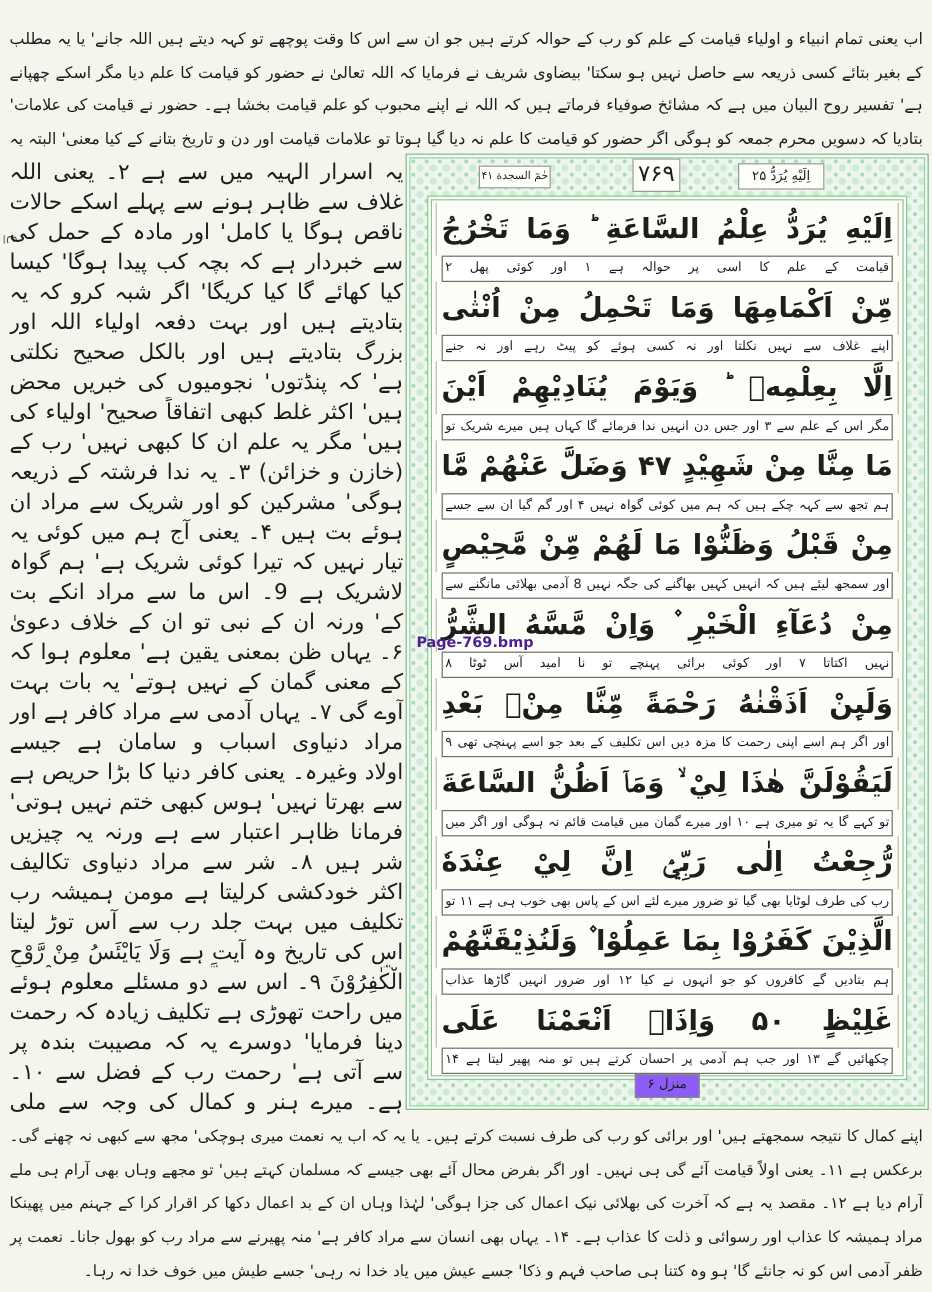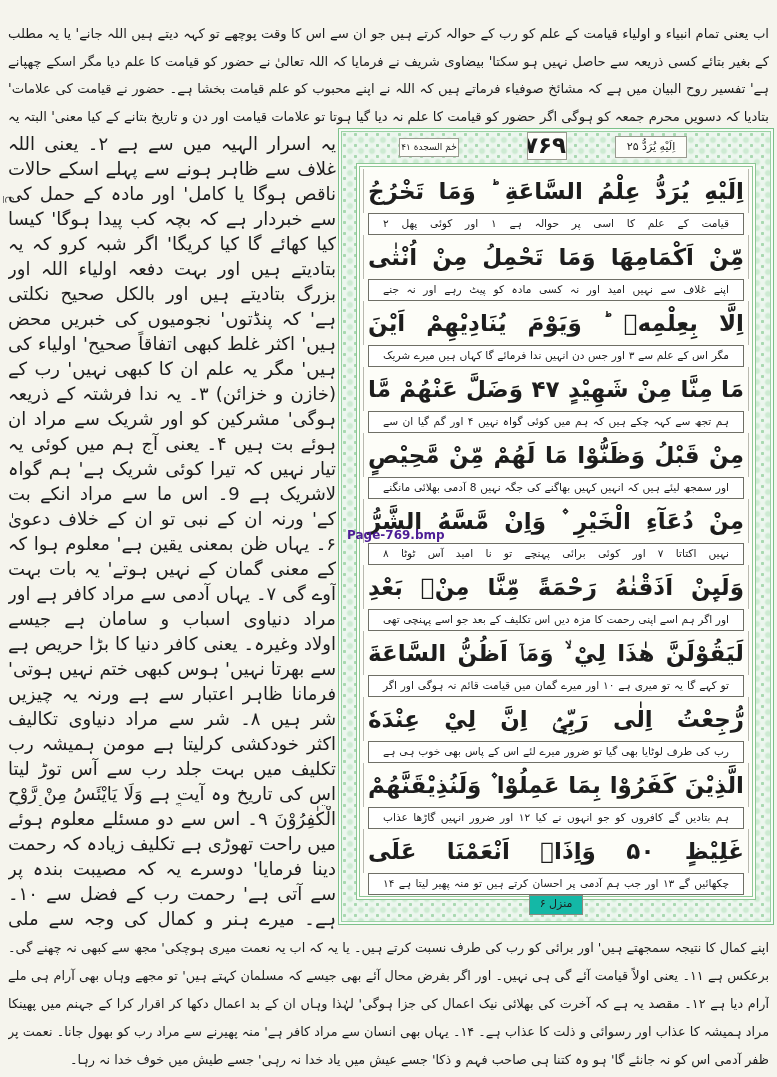--- a/index.html
+++ b/index.html
@@ -53,21 +53,21 @@
     background-size:11px 11px,11px 11px;
     background-position:0 0,5.5px 5.5px;
     border:1px solid #7cc089;
     box-shadow:inset 0 0 0 2px #f7fbf7, inset 0 0 0 3px #9ad2a4;
   }
   .hdr-box{
     position:absolute;background:#fdfdf9;border:1px solid #9a9a90;
     text-align:center;white-space:nowrap;overflow:hidden;margin-left:16px;
   }
   .hdr-right{left:260px;top:7px;width:70px;height:20px;font-size:11px;line-height:19px;}
-  .hdr-num{left:172px;top:3px;width:38px;height:26px;font-size:23px;line-height:25px;font-weight:bold;}
+  .hdr-num{left:172px;top:3px;width:38px;height:26px;font-size:19px;line-height:25px;font-weight:normal;}
   .hdr-left{left:44px;top:9px;width:58px;height:17px;font-size:9px;line-height:16px;}
   .content-area{
     position:absolute;left:20px;right:20px;top:37px;bottom:27px;
     background:#fdfdf8;
     border:1px solid #8cc795;
     box-shadow:0 0 0 2px #fdfdf8,0 0 0 3px #8cc795;
     display:flex;flex-direction:column;
     padding:2px 3px;
   }
   .qrow{direction:rtl;}
@@ -78,27 +78,27 @@
     padding:0 4px;overflow:hidden;
     border-left:1px solid #b9b9af;border-right:1px solid #b9b9af;
   }
   .row-urdu{
     flex:0 0 19.8px;
     margin:0 5px;
     border:1px solid #6f6f66;
     background:#fff;
     font-size:10.6px;line-height:18px;height:18px;
     text-align:justify;text-align-last:justify;
-    padding:0 14px;overflow:hidden;
+    padding:0 2px;overflow:hidden;
   }
   .manzil-row{
     flex:0 0 20px;display:flex;justify-content:center;align-items:center;
   }
   .manzil-box{
-    border:1px solid #8a8a80;background:#14b8a6;
+    border:1px solid #8a8a80;background:#8b5cf6;
     font-size:11px;line-height:16px;padding:0 10px;height:18px;
   }
   
   .filename-label{
     position:absolute;left:347px;top:528px;
     direction:ltr;
     font-family:"DejaVu Sans", sans-serif;
     font-size:12px;font-weight:bold;color:#4c1d95;
     z-index:9;
   }
@@ -154,21 +154,21 @@
 
   <div class="quran-frame">
     <div class="hdr-box hdr-right">اِلَیْهِ یُرَدُّ ۲۵</div>
     <div class="hdr-box hdr-num">۷۶۹</div>
     <div class="hdr-box hdr-left">حٰمٓ السجدة ۴۱</div>
 
     <div class="content-area">
         <div class="qrow row-arabic">اِلَيْهِ يُرَدُّ عِلْمُ السَّاعَةِ ؕ وَمَا تَخْرُجُ مِنْ ثَمَرٰتٍ</div>
         <div class="qrow row-urdu">قیامت کے علم کا اسی پر حوالہ ہے ۱ اور کوئی پھل ۲</div>
         <div class="qrow row-arabic">مِّنْ اَكْمَامِهَا وَمَا تَحْمِلُ مِنْ اُنْثٰى وَلَا تَضَعُ</div>
-        <div class="qrow row-urdu">اپنے غلاف سے نہیں امید اور نہ کسی مادہ کو پیٹ رہے اور نہ جنے</div>
+        <div class="qrow row-urdu">اپنے غلاف سے نہیں نکلتا اور نہ کسی ہوئے کو پیٹ رہے اور نہ جنے</div>
         <div class="qrow row-arabic">اِلَّا بِعِلْمِهٖ ؕ وَيَوْمَ يُنَادِيْهِمْ اَيْنَ شُرَكَآءِيْ قَالُوْۤا اٰذَنّٰكَ</div>
         <div class="qrow row-urdu">مگر اس کے علم سے ۳ اور جس دن انہیں ندا فرمائے گا کہاں ہیں میرے شریک تو کہیں گے</div>
         <div class="qrow row-arabic">مَا مِنَّا مِنْ شَهِيْدٍ ۴۷ وَضَلَّ عَنْهُمْ مَّا كَانُوْا يَدْعُوْنَ</div>
         <div class="qrow row-urdu">ہم تجھ سے کہہ چکے ہیں کہ ہم میں کوئی گواہ نہیں ۴ اور گم گیا ان سے جسے پہلے پوجتے تھے ۵</div>
         <div class="qrow row-arabic">مِنْ قَبْلُ وَظَنُّوْا مَا لَهُمْ مِّنْ مَّحِيْصٍ ۴۸ لَا يَسْـَٔمُ الْاِنْسَانُ</div>
         <div class="qrow row-urdu">اور سمجھ لیئے ہیں کہ انہیں کہیں بھاگنے کی جگہ نہیں 8 آدمی بھلائی مانگنے سے</div>
         <div class="qrow row-arabic">مِنْ دُعَآءِ الْخَيْرِ ۫ وَاِنْ مَّسَّهُ الشَّرُّ فَيَـُٔوْسٌ قَنُوْطٌ ۴۹</div>
         <div class="qrow row-urdu">نہیں اکتاتا ۷ اور کوئی برائی پہنچے تو نا امید آس ٹوٹا ۸</div>
         <div class="qrow row-arabic">وَلَىِٕنْ اَذَقْنٰهُ رَحْمَةً مِّنَّا مِنْۢ بَعْدِ ضَرَّآءَ مَسَّتْهُ</div>
         <div class="qrow row-urdu">اور اگر ہم اسے اپنی رحمت کا مزہ دیں اس تکلیف کے بعد جو اسے پہنچی تھی ۹</div>

